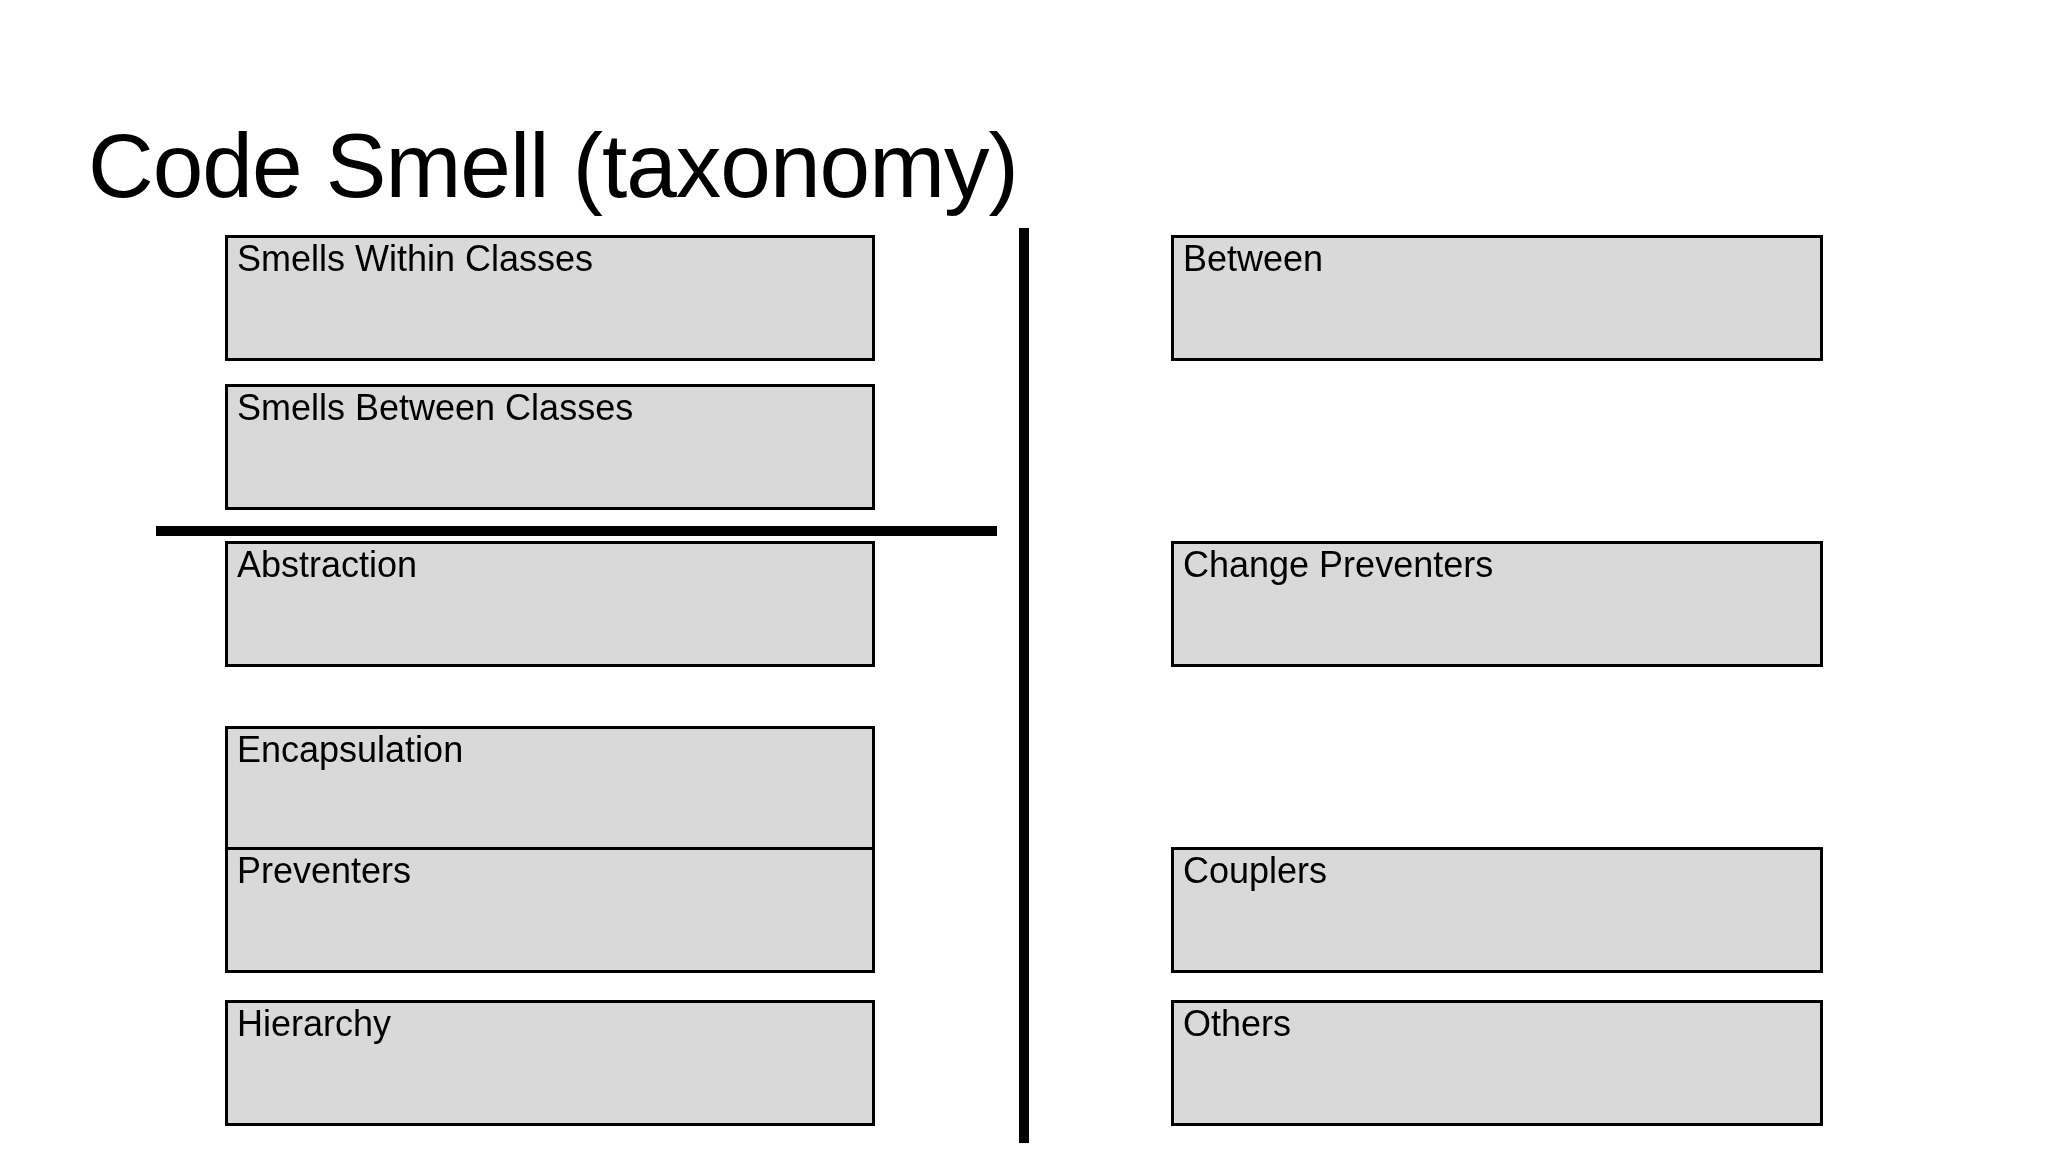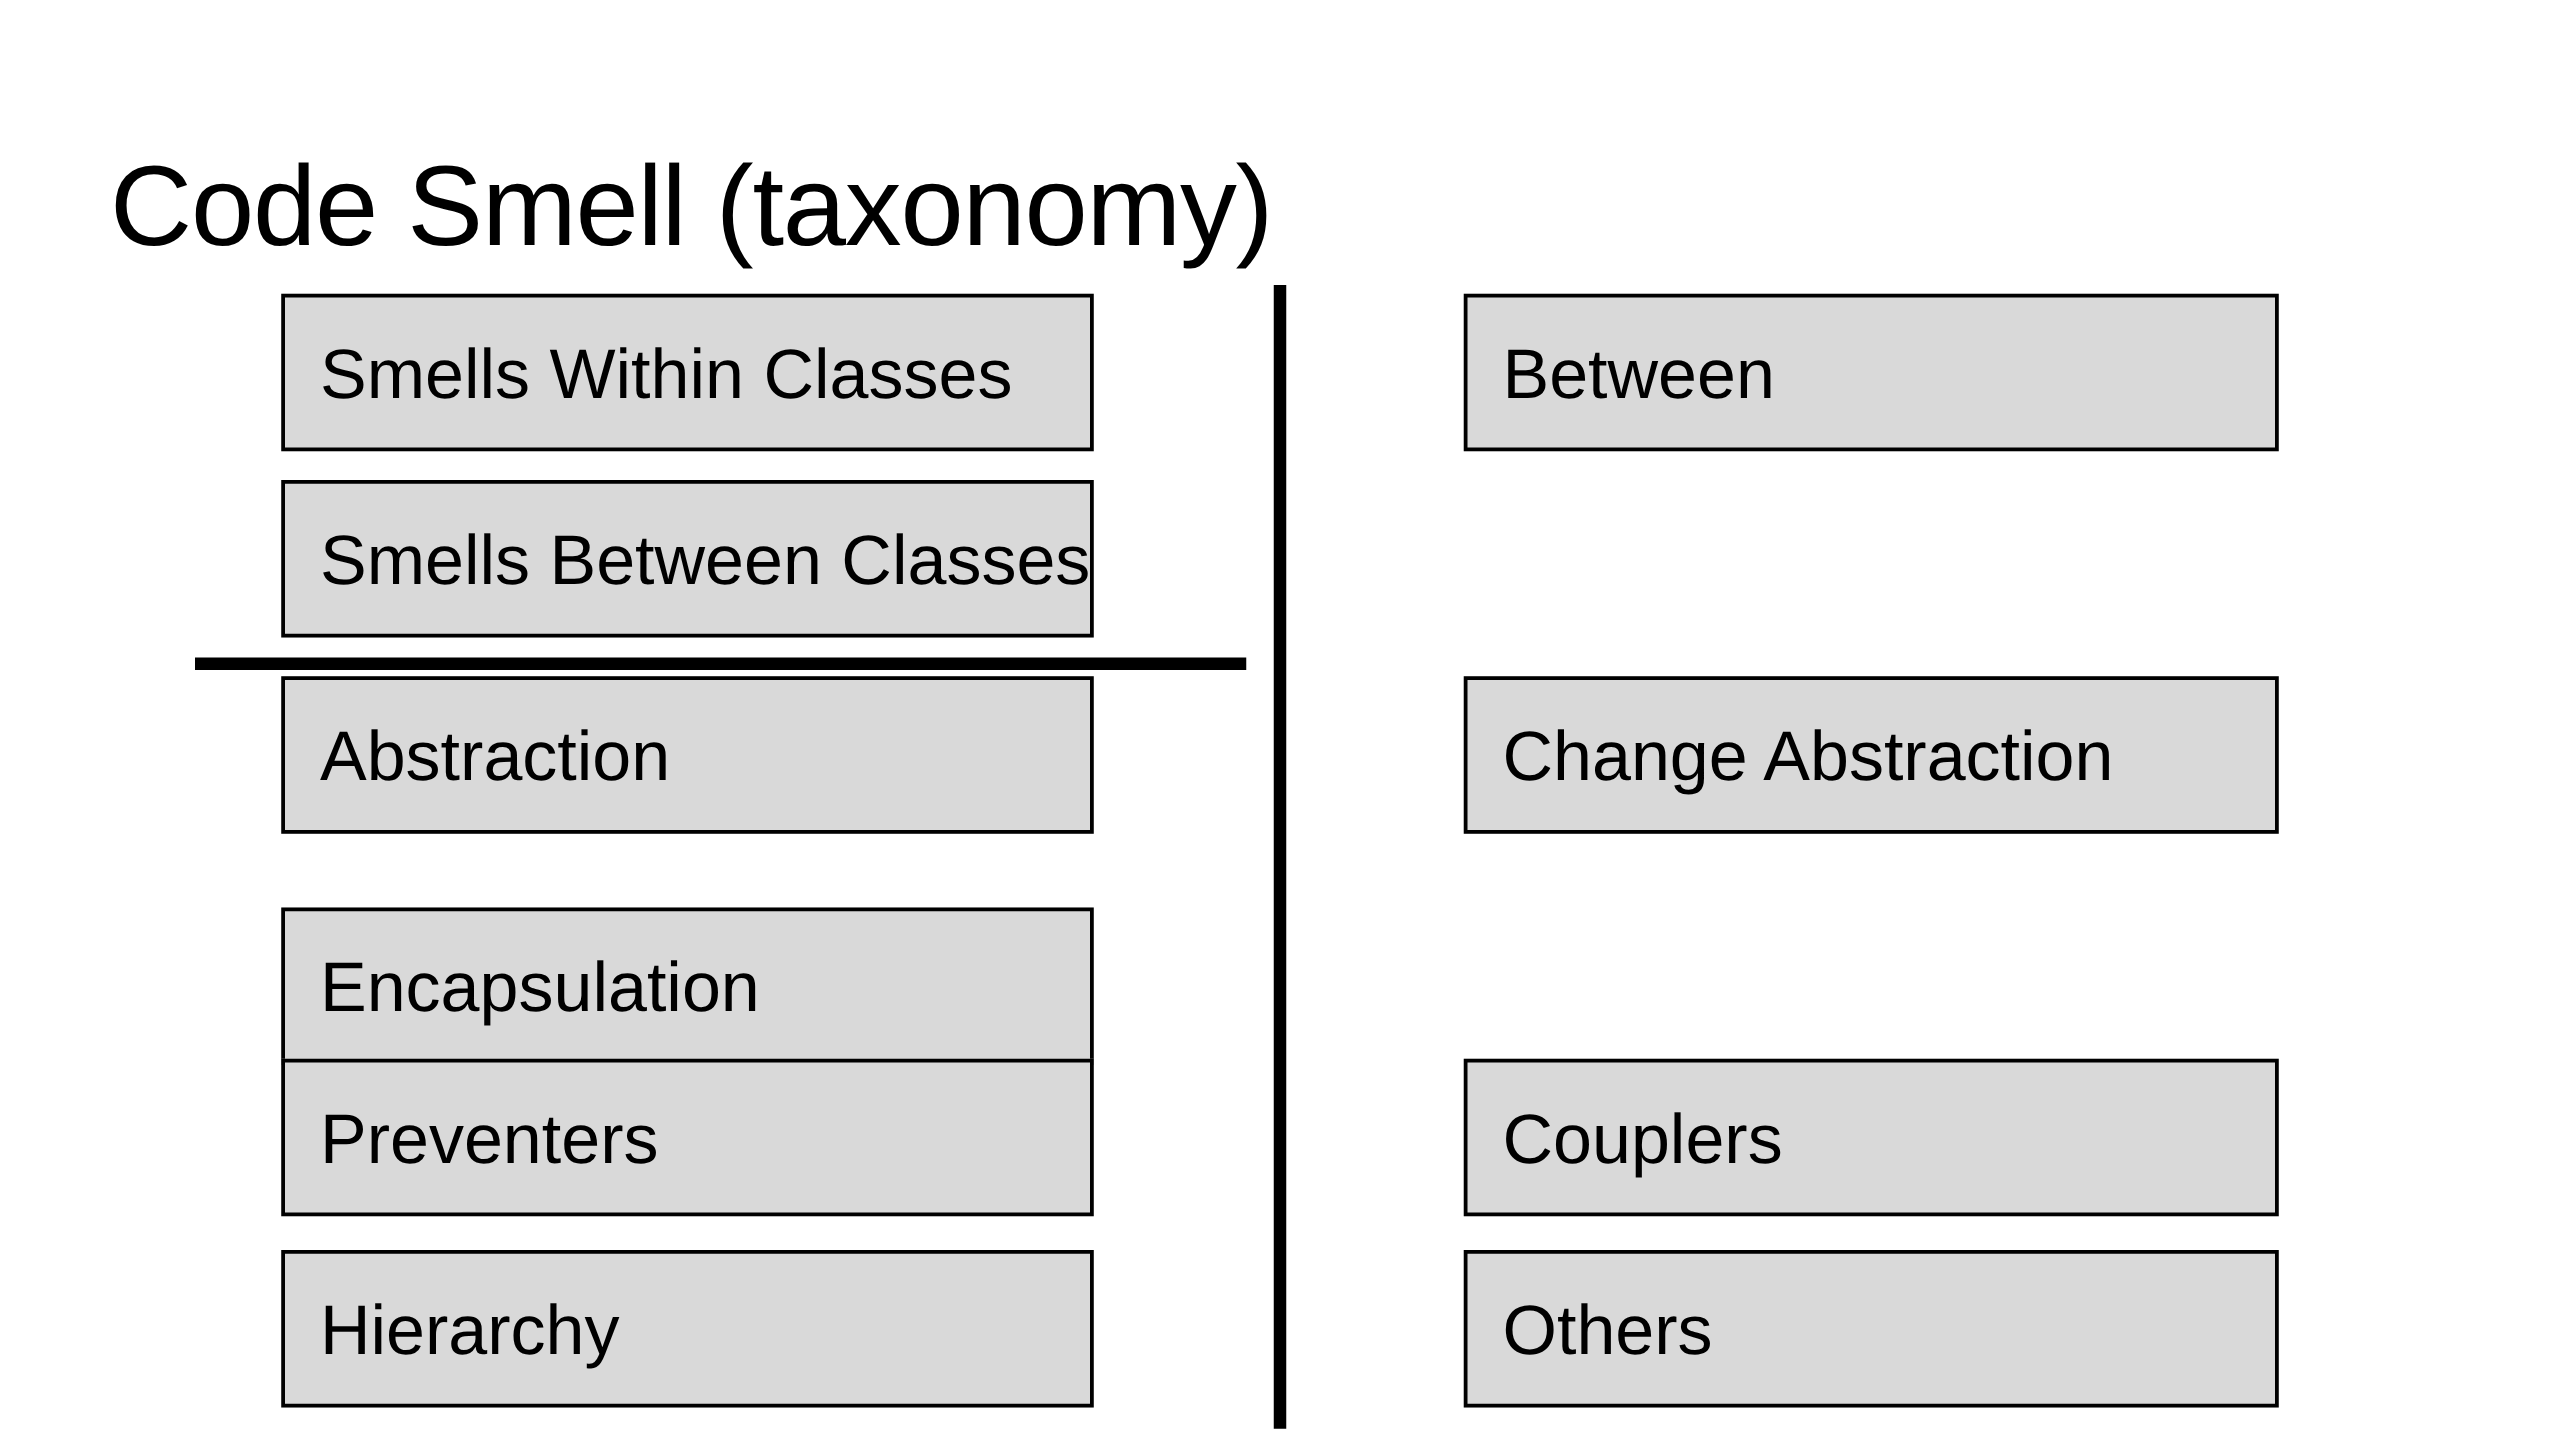--- a/index.html
+++ b/index.html
@@ -28,23 +28,23 @@
     letter-spacing: -1px;
     white-space: nowrap;
   }
   .box {
     position: absolute;
     height: 126px;
     background: #d9d9d9;
     border: 3px solid #000000;
     box-sizing: border-box;
     display: flex;
-    align-items: center;
-    padding-left: 28px;
-    font-size: 56px;
+    align-items: flex-start;
+    padding-left: 9px;
+    font-size: 36px;
     color: #000000;
     white-space: nowrap;
   }
   .col-left  { left: 225px;  width: 650px; }
   .col-right { left: 1171px; width: 652px; }
   .row-0 { top: 235px; }
   .row-1 { top: 384px; }
   .row-2 { top: 541px; }
   .row-3 { top: 694px; margin-top: 32px; }
   .row-4 { top: 847px; }
@@ -89,21 +89,21 @@
     <span>Preventers</span>
   </div>
   <div class="box col-left row-5">
     <span>Hierarchy</span>
   </div>
 
   <div class="box col-right row-0">
     <span>Between</span>
   </div>
   <div class="box col-right row-2">
-    <span>Change Abstraction</span>
+    <span>Change Preventers</span>
   </div>
   <div class="box col-right row-4">
     <span>Couplers</span>
   </div>
   <div class="box col-right row-5">
     <span>Others</span>
   </div>
 
   <div class="h-divider"></div>
   <div class="v-divider"></div>

